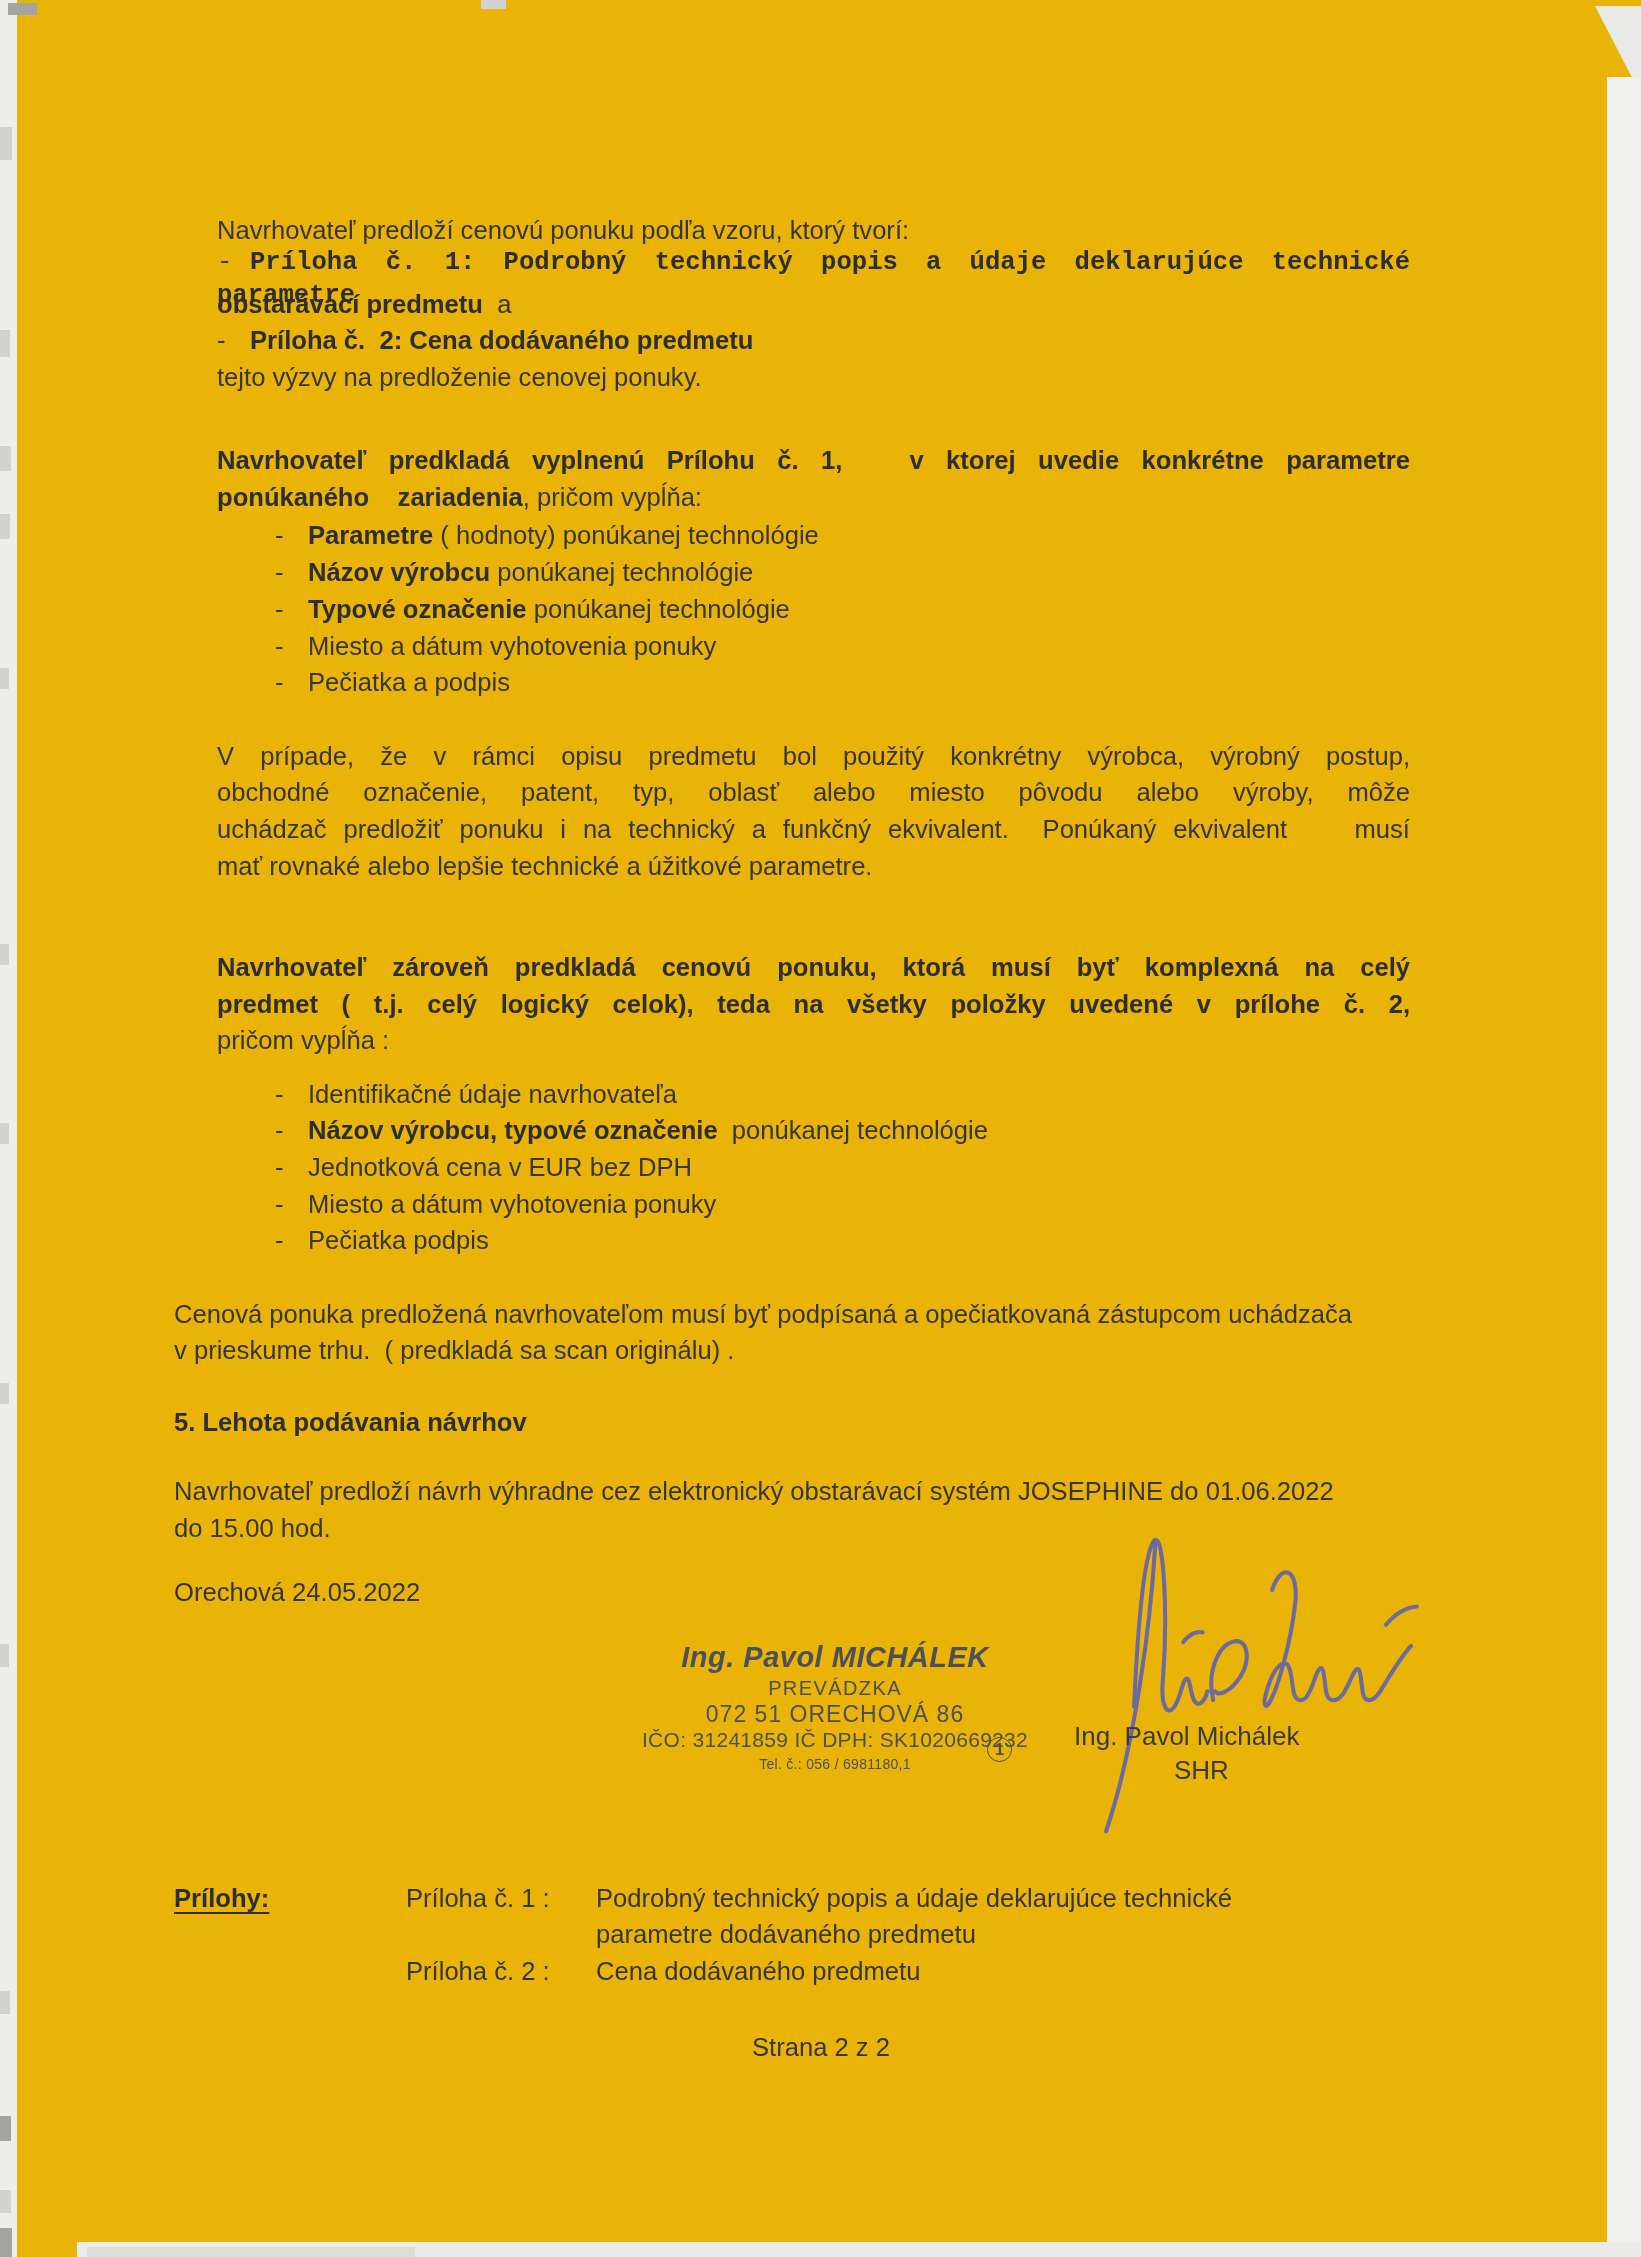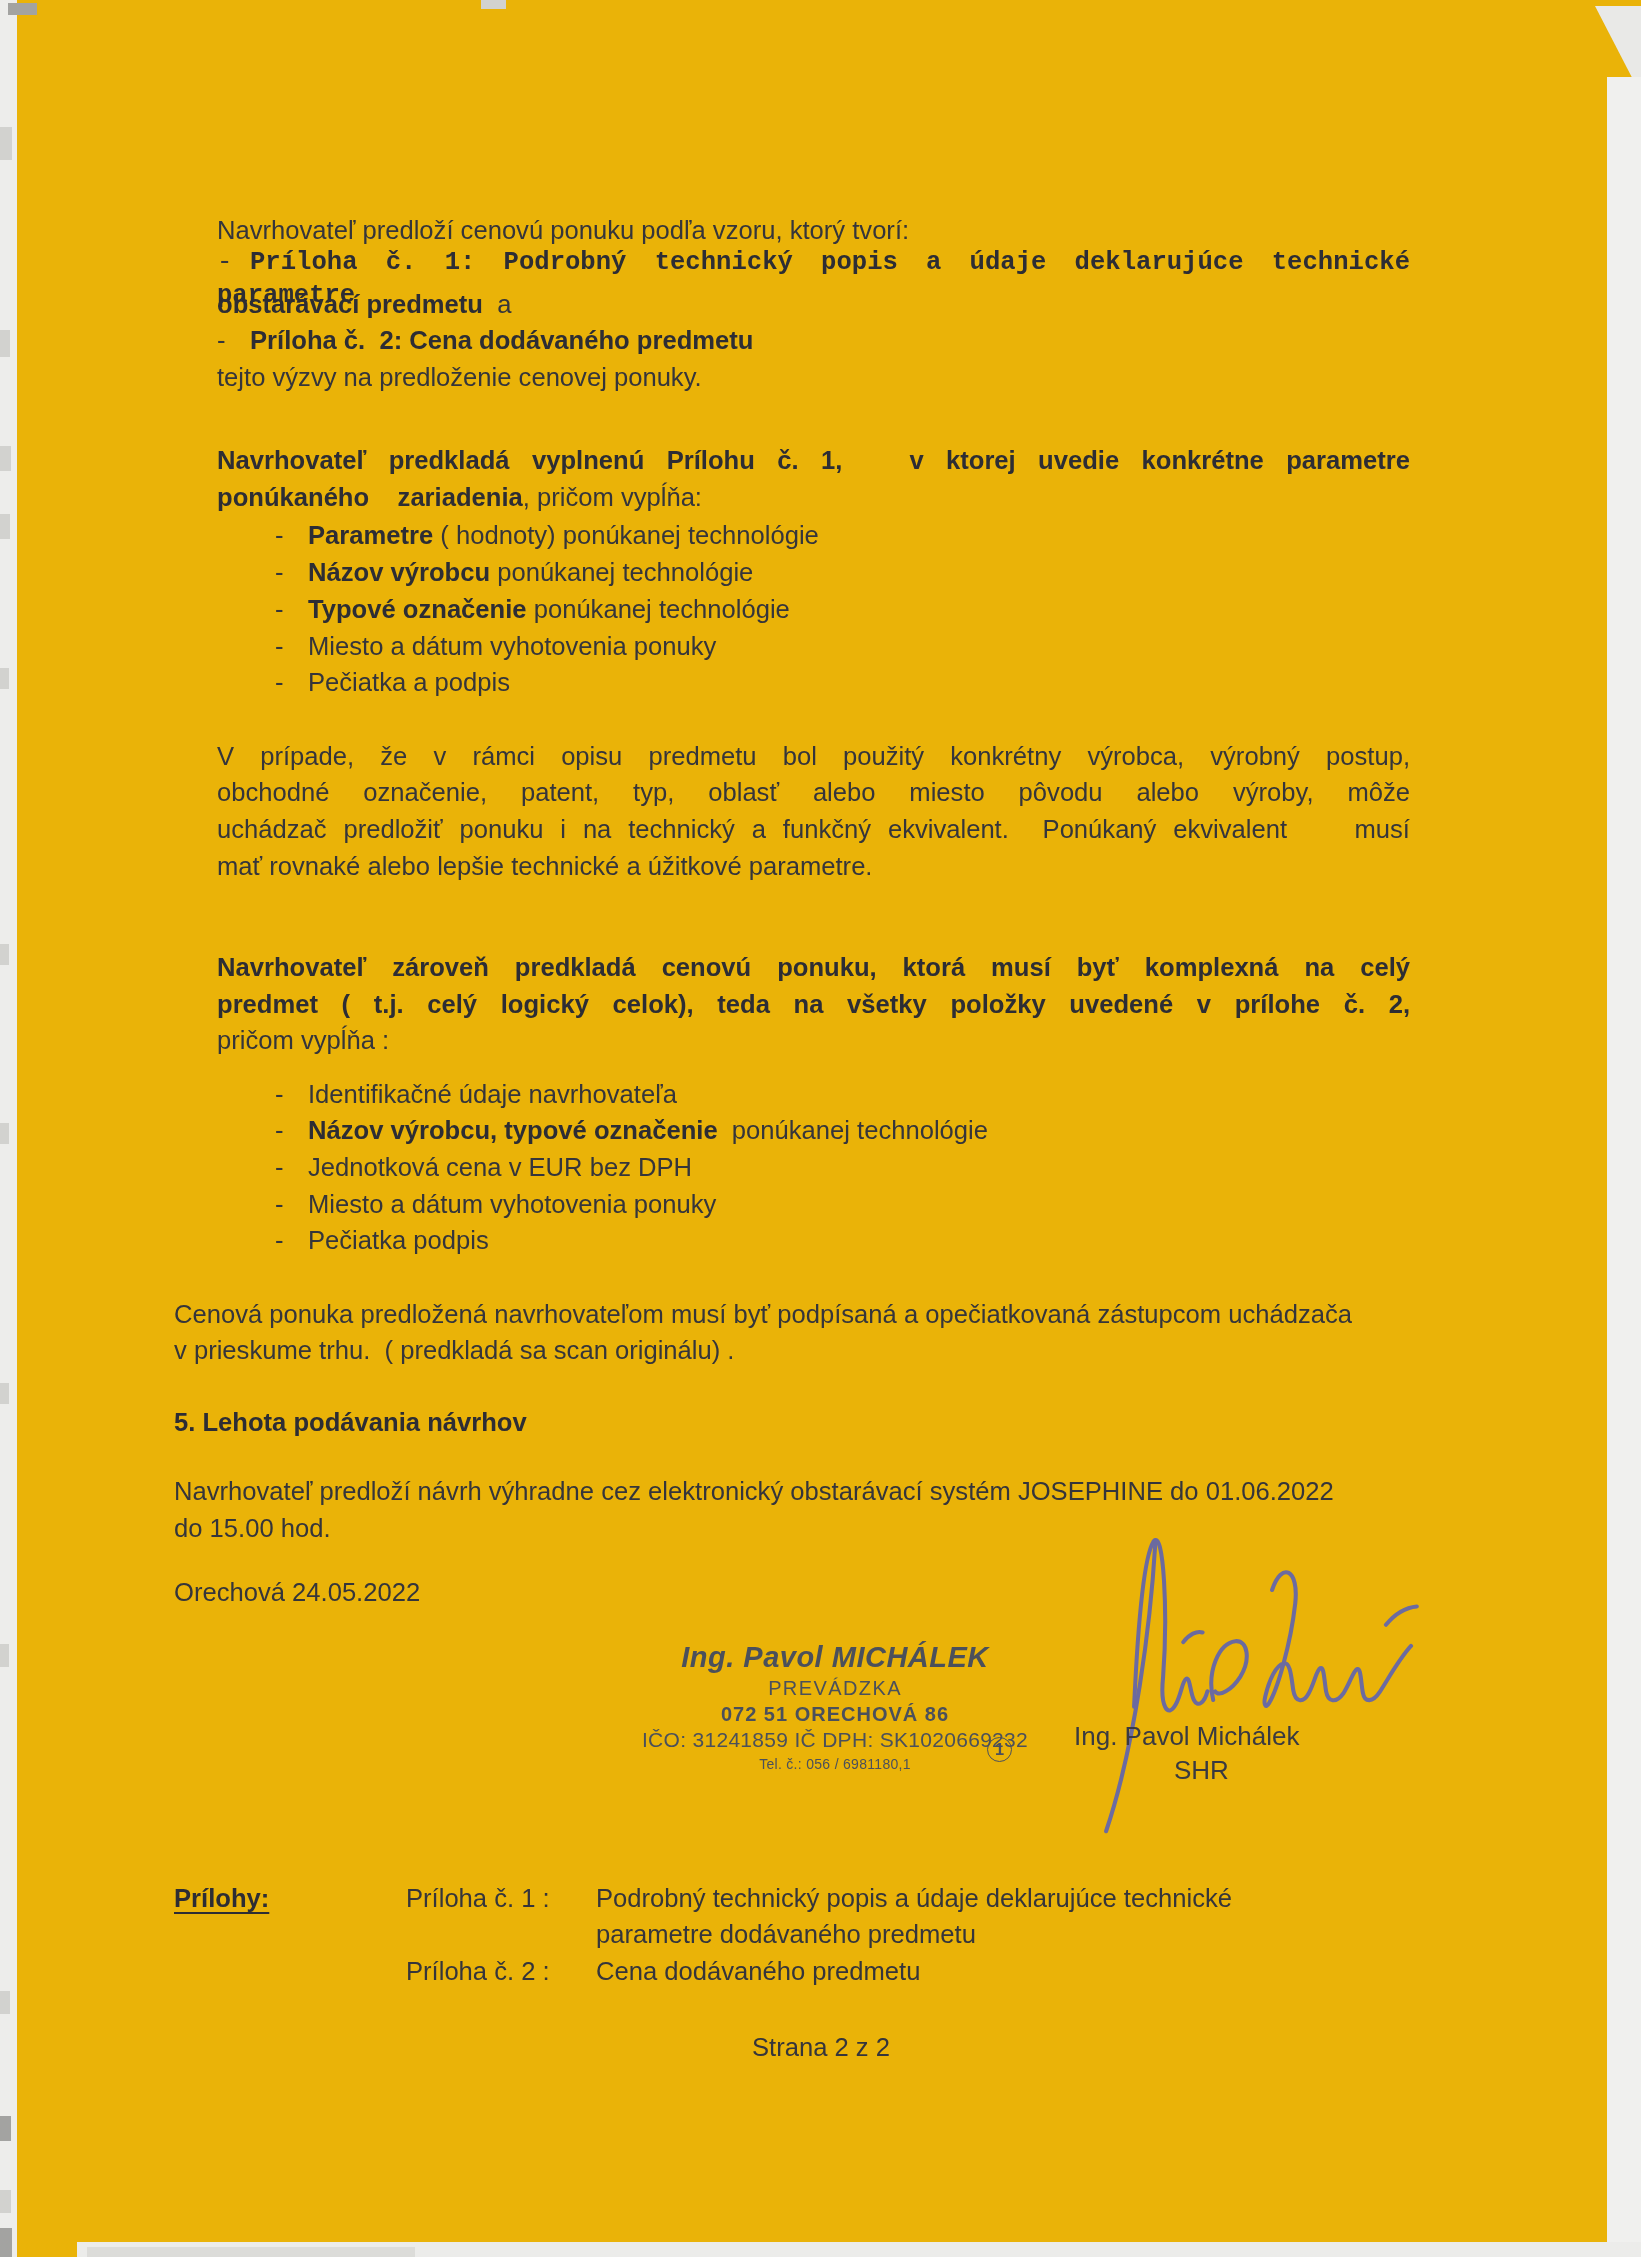--- a/index.html
+++ b/index.html
@@ -12,21 +12,21 @@
   .ln{position:absolute;font-size:25.6px;line-height:33px;height:37px;color:#35353b;}
   .j{text-align:justify;text-align-last:justify;}
   .b{font-weight:bold;color:#2d2d34;}
   .dash{display:inline-block;width:33px;}
   .heading{font-weight:bold;color:#2d2d34;}
   .underln{text-decoration:underline;text-underline-offset:4.8px;font-weight:bold;color:#2d2d34;}
   
   .stamp{position:absolute;left:632px;top:1641px;width:406px;text-align:center;color:#4b505b;}
   .stamp .s1{font-size:29px;font-weight:bold;font-style:italic;letter-spacing:0.5px;line-height:33px;}
   .stamp .s2{font-size:20px;letter-spacing:1.4px;line-height:25px;margin-top:1.9px;}
-  .stamp .s3{font-size:20px;letter-spacing:1px;line-height:26px;font-weight:bold;}
+  .stamp .s3{font-size:23px;letter-spacing:1px;line-height:26px;}
   .stamp .s4{font-size:21px;letter-spacing:0.3px;line-height:25px;}
   .stamp .s5{font-size:14px;letter-spacing:0.3px;line-height:25px;}
   .stamp-badge{
     position:absolute;left:987px;top:1737px;width:23px;height:23px;border:1.9px solid #4b505b;
     border-radius:50%;font-size:16.4px;line-height:23px;text-align:center;color:#4b505b;font-weight:bold;
   }
   .sig-name{position:absolute;left:1074px;top:1721px;font-size:26px;color:#3a3a41;}
   .sig-role{position:absolute;left:1174px;top:1755px;font-size:26px;color:#3a3a41;}
   .sig-svg{position:absolute;left:1081px;top:1499px;}
   

